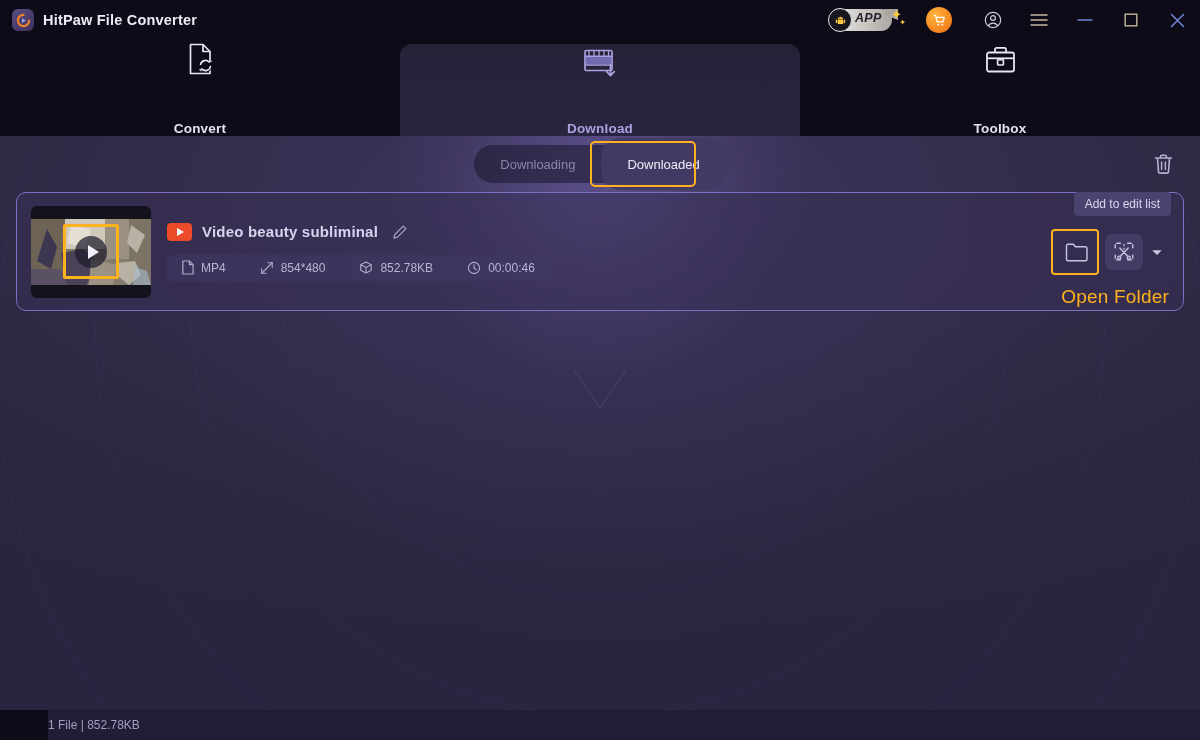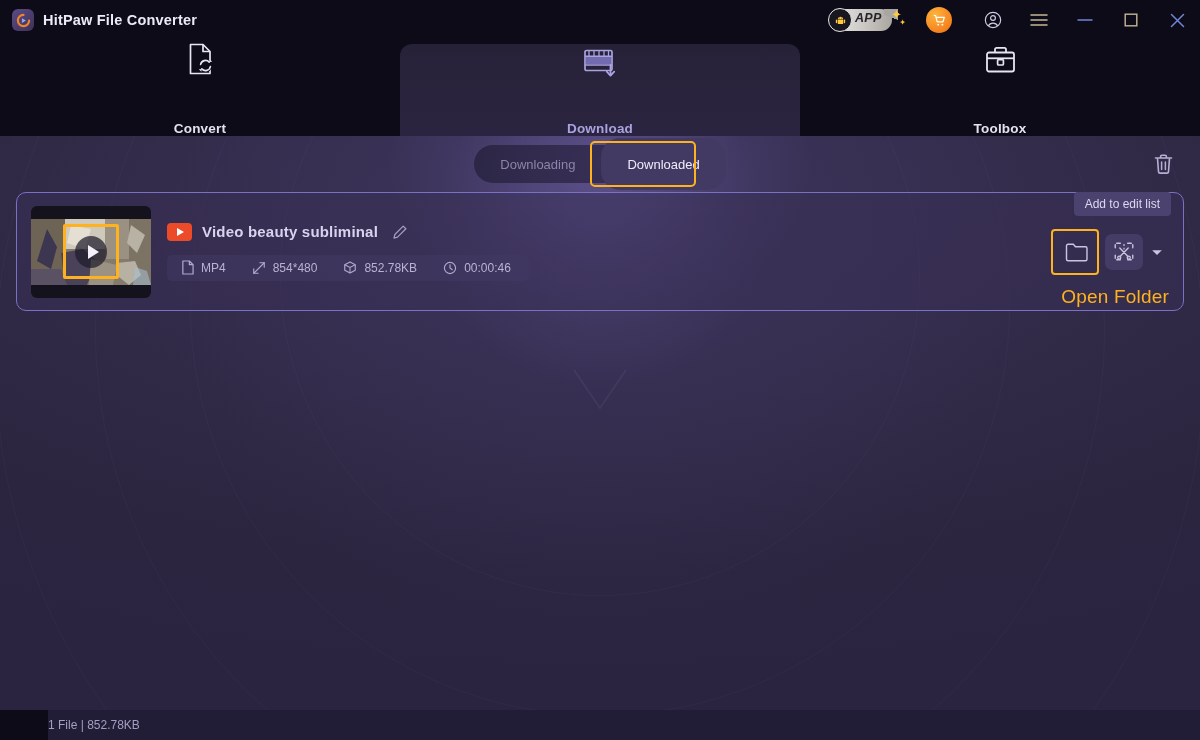--- a/index.html
+++ b/index.html
@@ -172,21 +172,21 @@
   }
   .yt:after {
     content:""; width:0;height:0;
     border-left:7px solid #fff; border-top:4.5px solid transparent; border-bottom:4.5px solid transparent;
     margin-left:2px;
   }
   .file-title { font-size:15px; font-weight:bold; color:#d8d4ee; letter-spacing:.2px; }
   .pencil { cursor:pointer; display:flex; align-items:center; margin-left:4px; }
 
   .meta {
-    display:inline-flex; align-items:center; gap:4px;
+    display:inline-flex; align-items:center; gap:12px;
     background:rgba(66,57,99,0.5); border-radius:5px; height:26px;
     padding:0 14px; width:fit-content;
   }
   .meta-item { display:flex; align-items:center; gap:7px; margin-right:22px; }
   .meta-item:last-child { margin-right:4px; }
   .meta-txt { font-size:12px; color:#b9b3d4; }
 
   .card-right {
     position:relative; display:flex; align-items:center; gap:10px;
     padding-right:6px; align-self:center;

